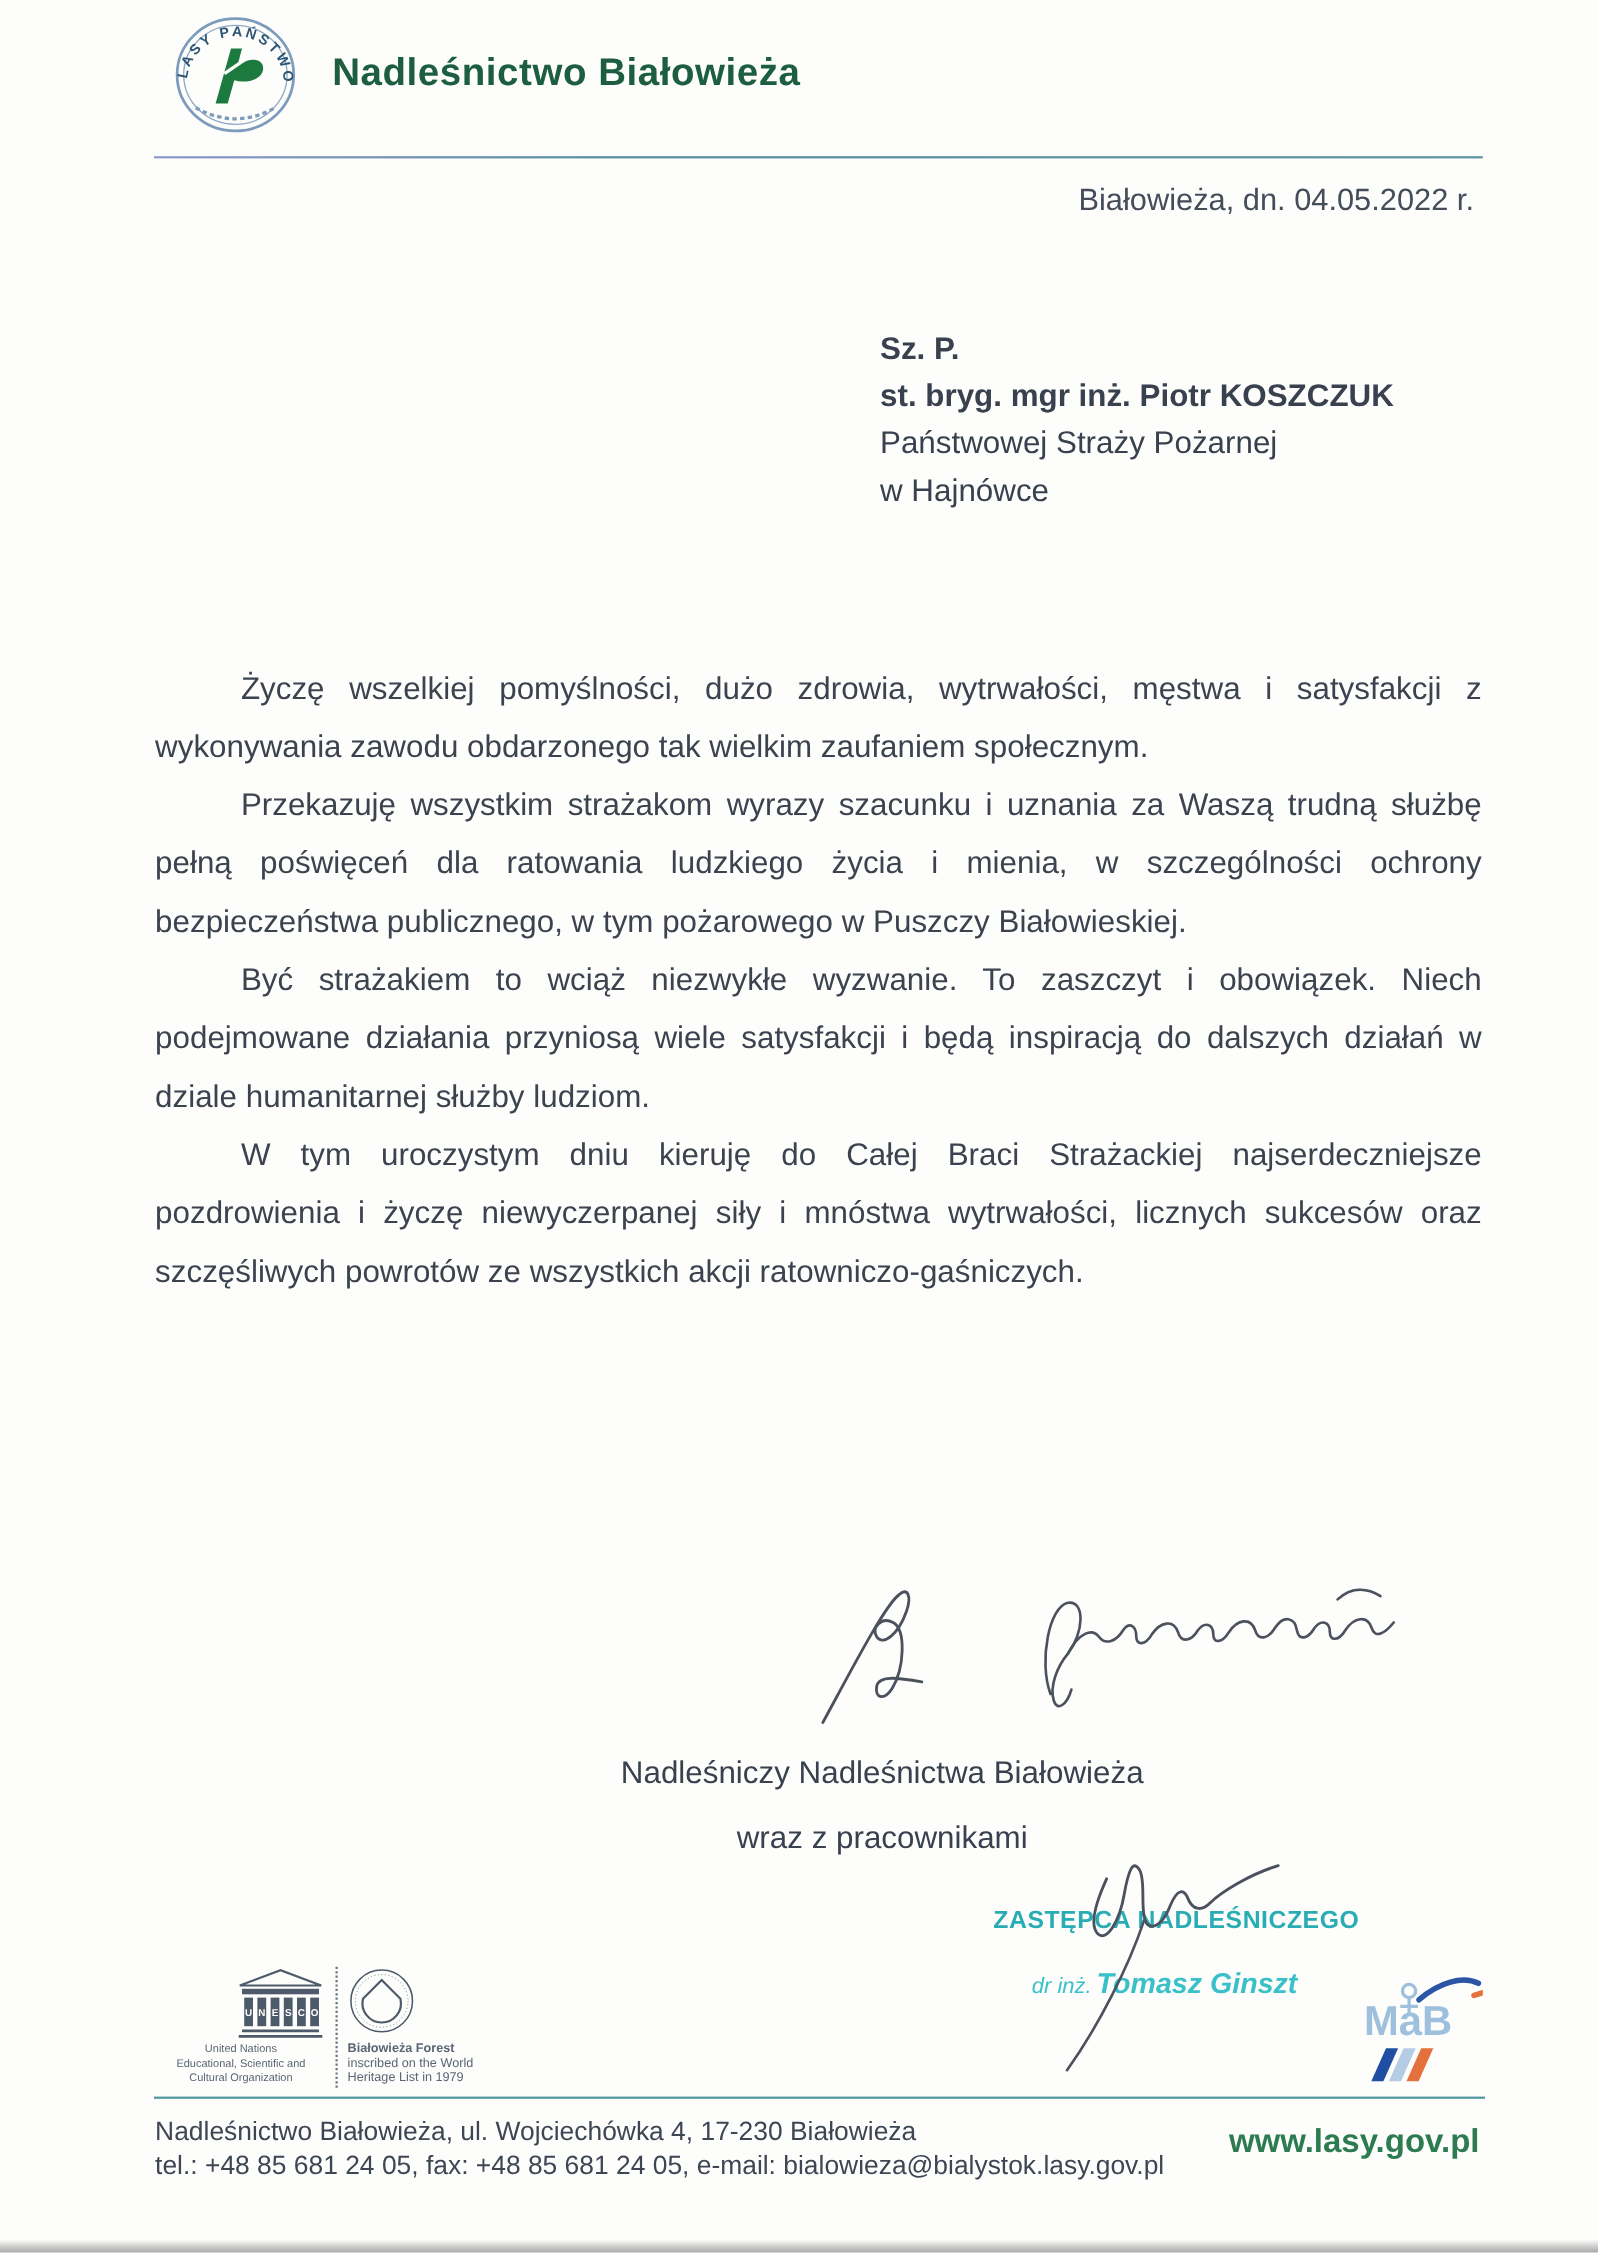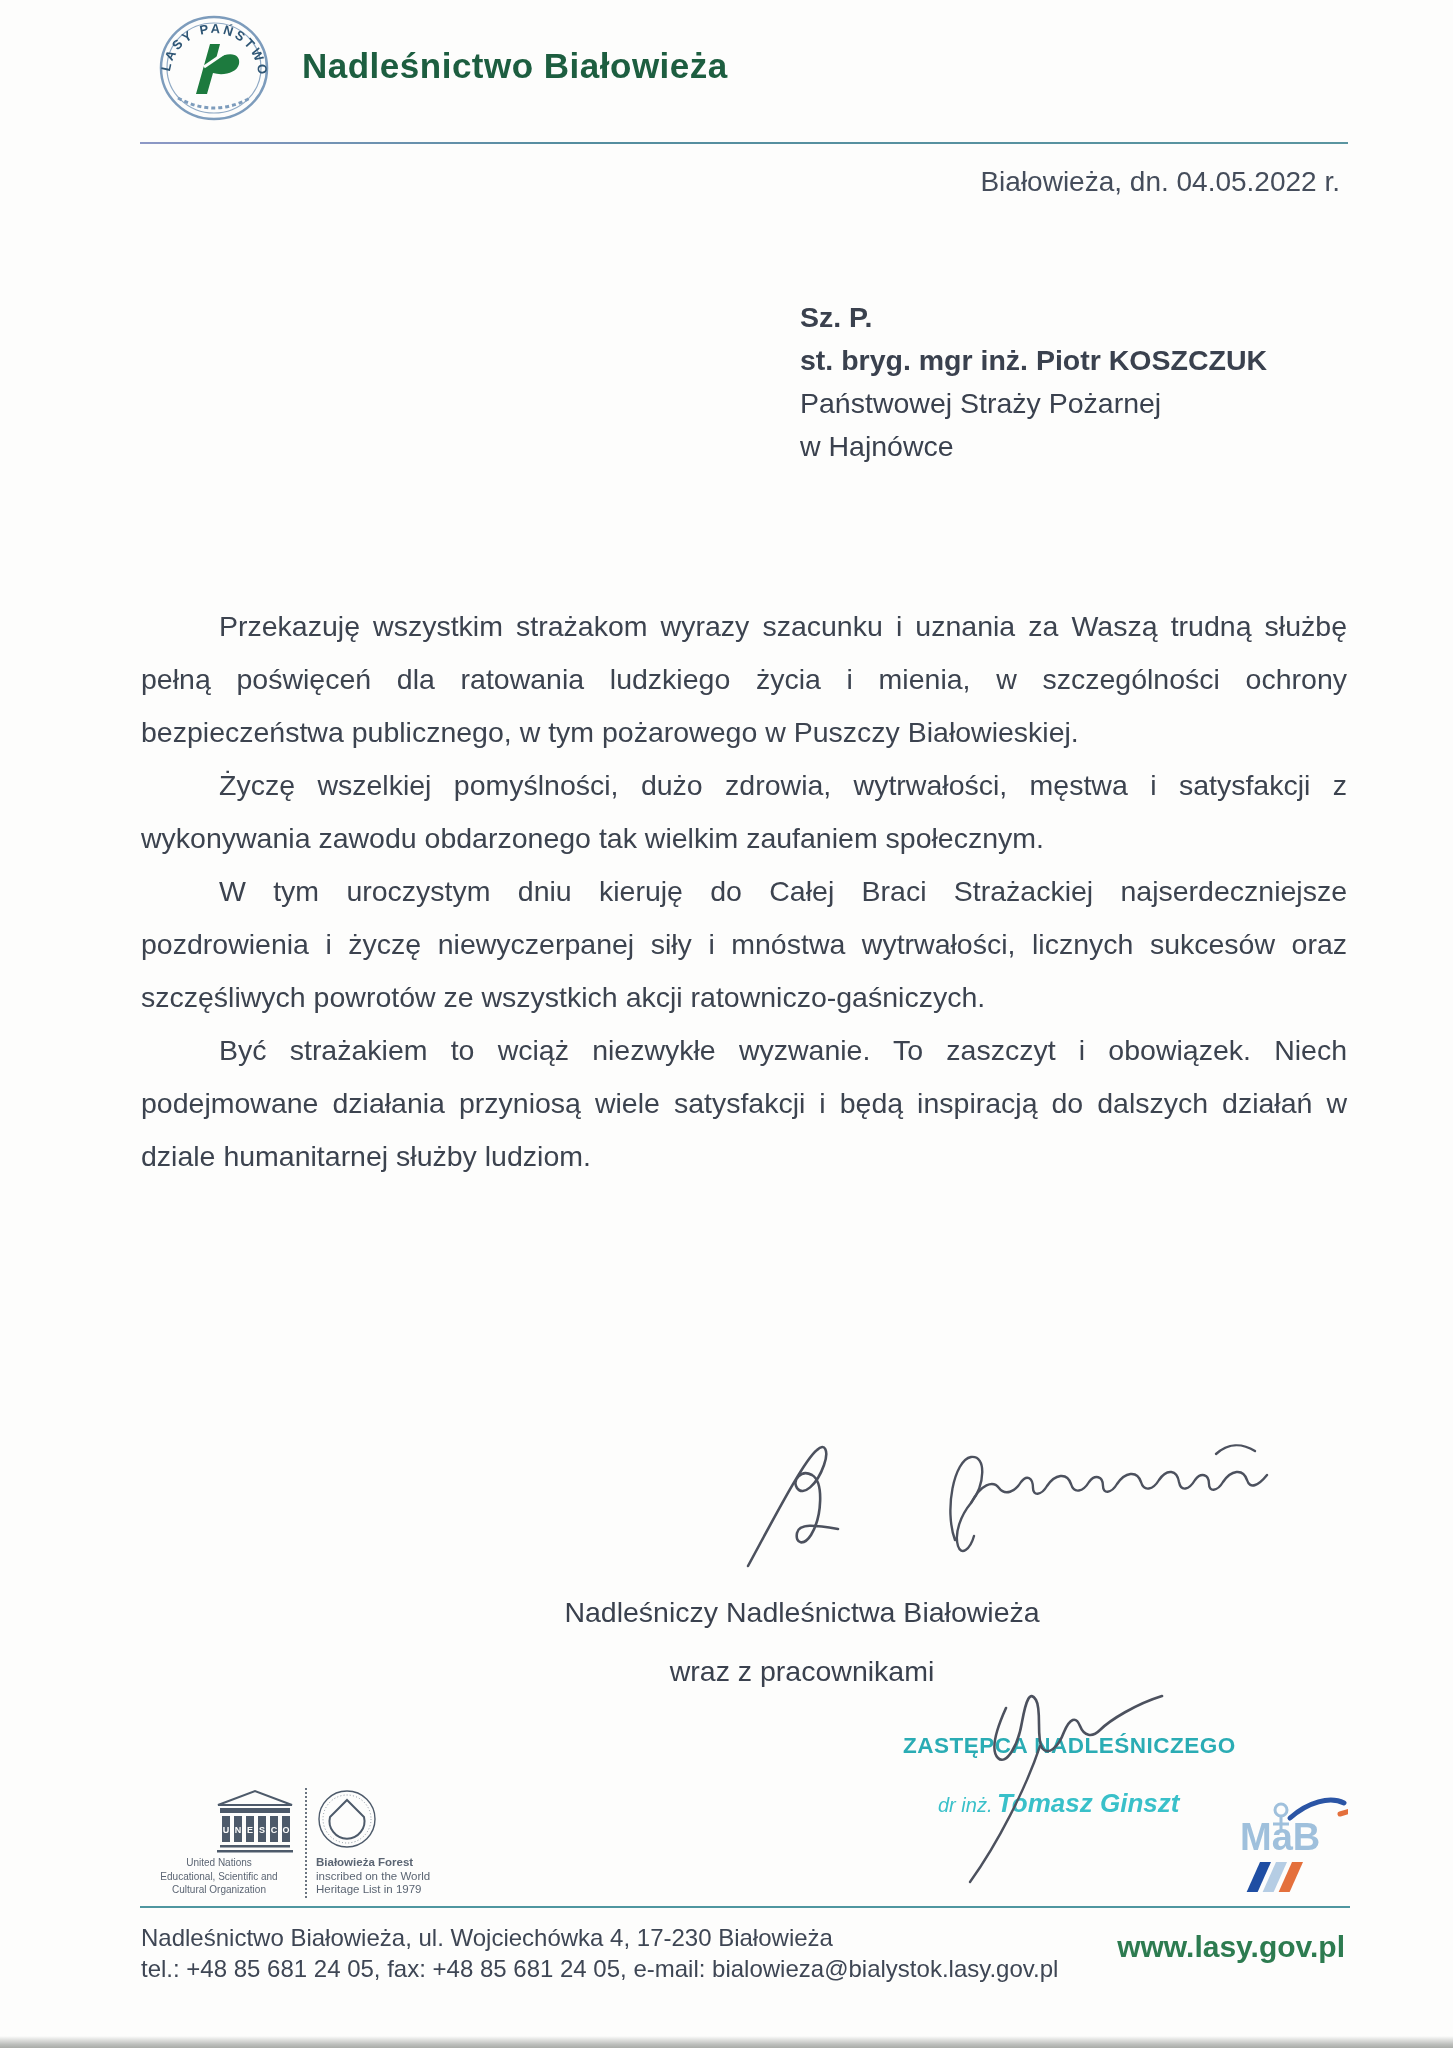--- a/index.html
+++ b/index.html
@@ -93,24 +93,24 @@
   <div class="date-line">Białowieża, dn. 04.05.2022 r.</div>
 
   <div class="addressee">
     <div class="bold">Sz. P.</div>
     <div class="bold">st. bryg. mgr inż. Piotr KOSZCZUK</div>
     <div>Państwowej Straży Pożarnej</div>
     <div>w Hajnówce</div>
   </div>
 
   <div class="letter-body">
+    <p>Życzę wszelkiej pomyślności, dużo zdrowia, wytrwałości, męstwa i satysfakcji z wykonywania zawodu obdarzonego tak wielkim zaufaniem społecznym.</p>
     <p>Przekazuję wszystkim strażakom wyrazy szacunku i uznania za Waszą trudną służbę pełną poświęceń dla ratowania ludzkiego życia i mienia, w szczególności ochrony bezpieczeństwa publicznego, w tym pożarowego w Puszczy Białowieskiej.</p>
-    <p>Życzę wszelkiej pomyślności, dużo zdrowia, wytrwałości, męstwa i satysfakcji z wykonywania zawodu obdarzonego tak wielkim zaufaniem społecznym.</p>
+    <p>Być strażakiem to wciąż niezwykłe wyzwanie. To zaszczyt i obowiązek. Niech podejmowane działania przyniosą wiele satysfakcji i będą inspiracją do dalszych działań w dziale humanitarnej służby ludziom.</p>
     <p>W tym uroczystym dniu kieruję do Całej Braci Strażackiej najserdeczniejsze pozdrowienia i życzę niewyczerpanej siły i mnóstwa wytrwałości, licznych sukcesów oraz szczęśliwych powrotów ze wszystkich akcji ratowniczo-gaśniczych.</p>
-    <p>Być strażakiem to wciąż niezwykłe wyzwanie. To zaszczyt i obowiązek. Niech podejmowane działania przyniosą wiele satysfakcji i będą inspiracją do dalszych działań w dziale humanitarnej służby ludziom.</p>
   </div>
 
   <div class="closing-hand">
     <svg width="560" height="170" viewBox="0 0 560 170">
       <path class="hand" stroke-width="2.6" d="M30,142 C55,96 86,36 99,26 C107,18 111,27 106,41 C99,61 85,73 79,64 C74,56 83,45 94,51 C106,58 104,93 93,111 C86,122 77,120 79,109 C81,99 97,101 120,105"></path>
       <path class="hand" stroke-width="2.4" d="M237,116 C226,86 236,36 253,33 C269,31 267,61 253,79 C243,91 236,109 240,122 C243,132 252,126 256,112"></path>
       <path class="hand" stroke-width="2.4" d="M253,79 C263,60 275,56 281,64 C287,72 297,68 303,58 C309,50 315,54 315,64 C315,72 323,72 329,62 C337,50 349,48 353,60 C356,70 365,68 371,58 C377,50 385,52 385,62 C385,70 393,70 399,60 C407,48 419,46 423,58 C426,68 435,66 441,56 C449,44 459,46 461,58 C463,68 471,66 477,56 C483,48 491,50 491,60 C491,68 499,68 505,58 C513,46 525,44 529,56 C532,66 541,61 549,51"></path>
       <path class="hand" stroke-width="2.4" d="M498,30 C510,19 524,19 537,27"></path>
     </svg>
   </div>

